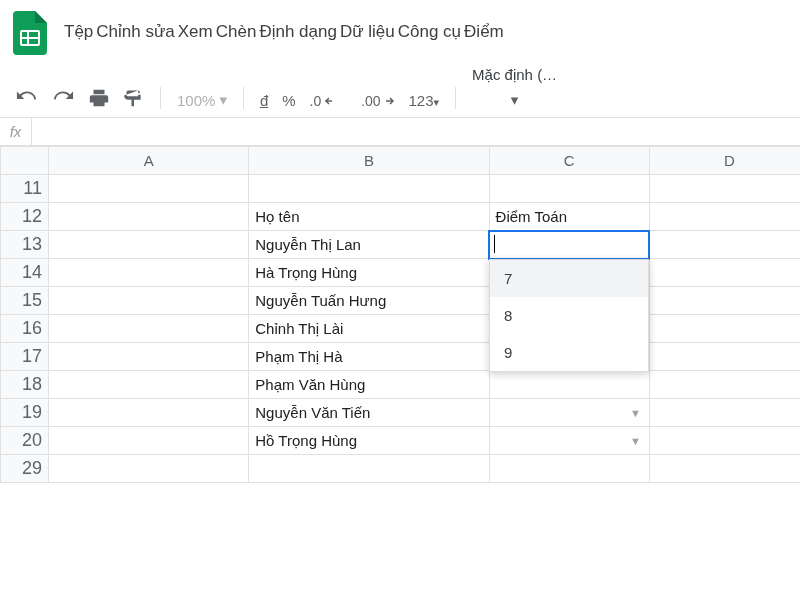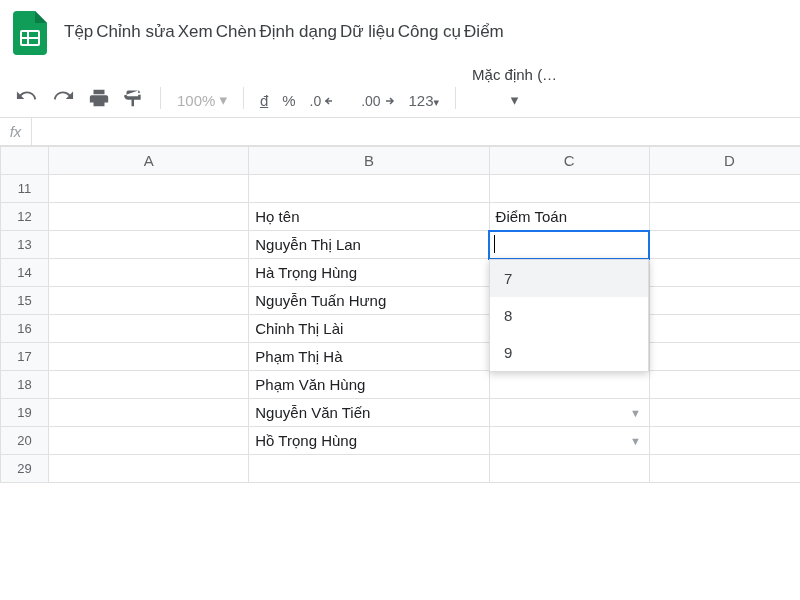--- a/index.html
+++ b/index.html
@@ -53,22 +53,22 @@
     white-space:nowrap;
   }
   table.sheet th {
     background:#f8f9fa;
     color:#5f6368;
     font-weight:normal;
     text-align:center;
   }
   table.sheet th.rowhdr {
     width:48px;
-    text-align:center;
-    font-size:13px;
+    text-align:right;
+    font-size:18px;
   }
   col.rh { width:48px; }
   col.ca { width:200px; }
   col.cb { width:240px; }
   col.cc { width:160px; }
   col.cd { width:160px; }
   td.selected {
     outline:2px solid #1a73e8;
     outline-offset:-1px;
     position:relative;

